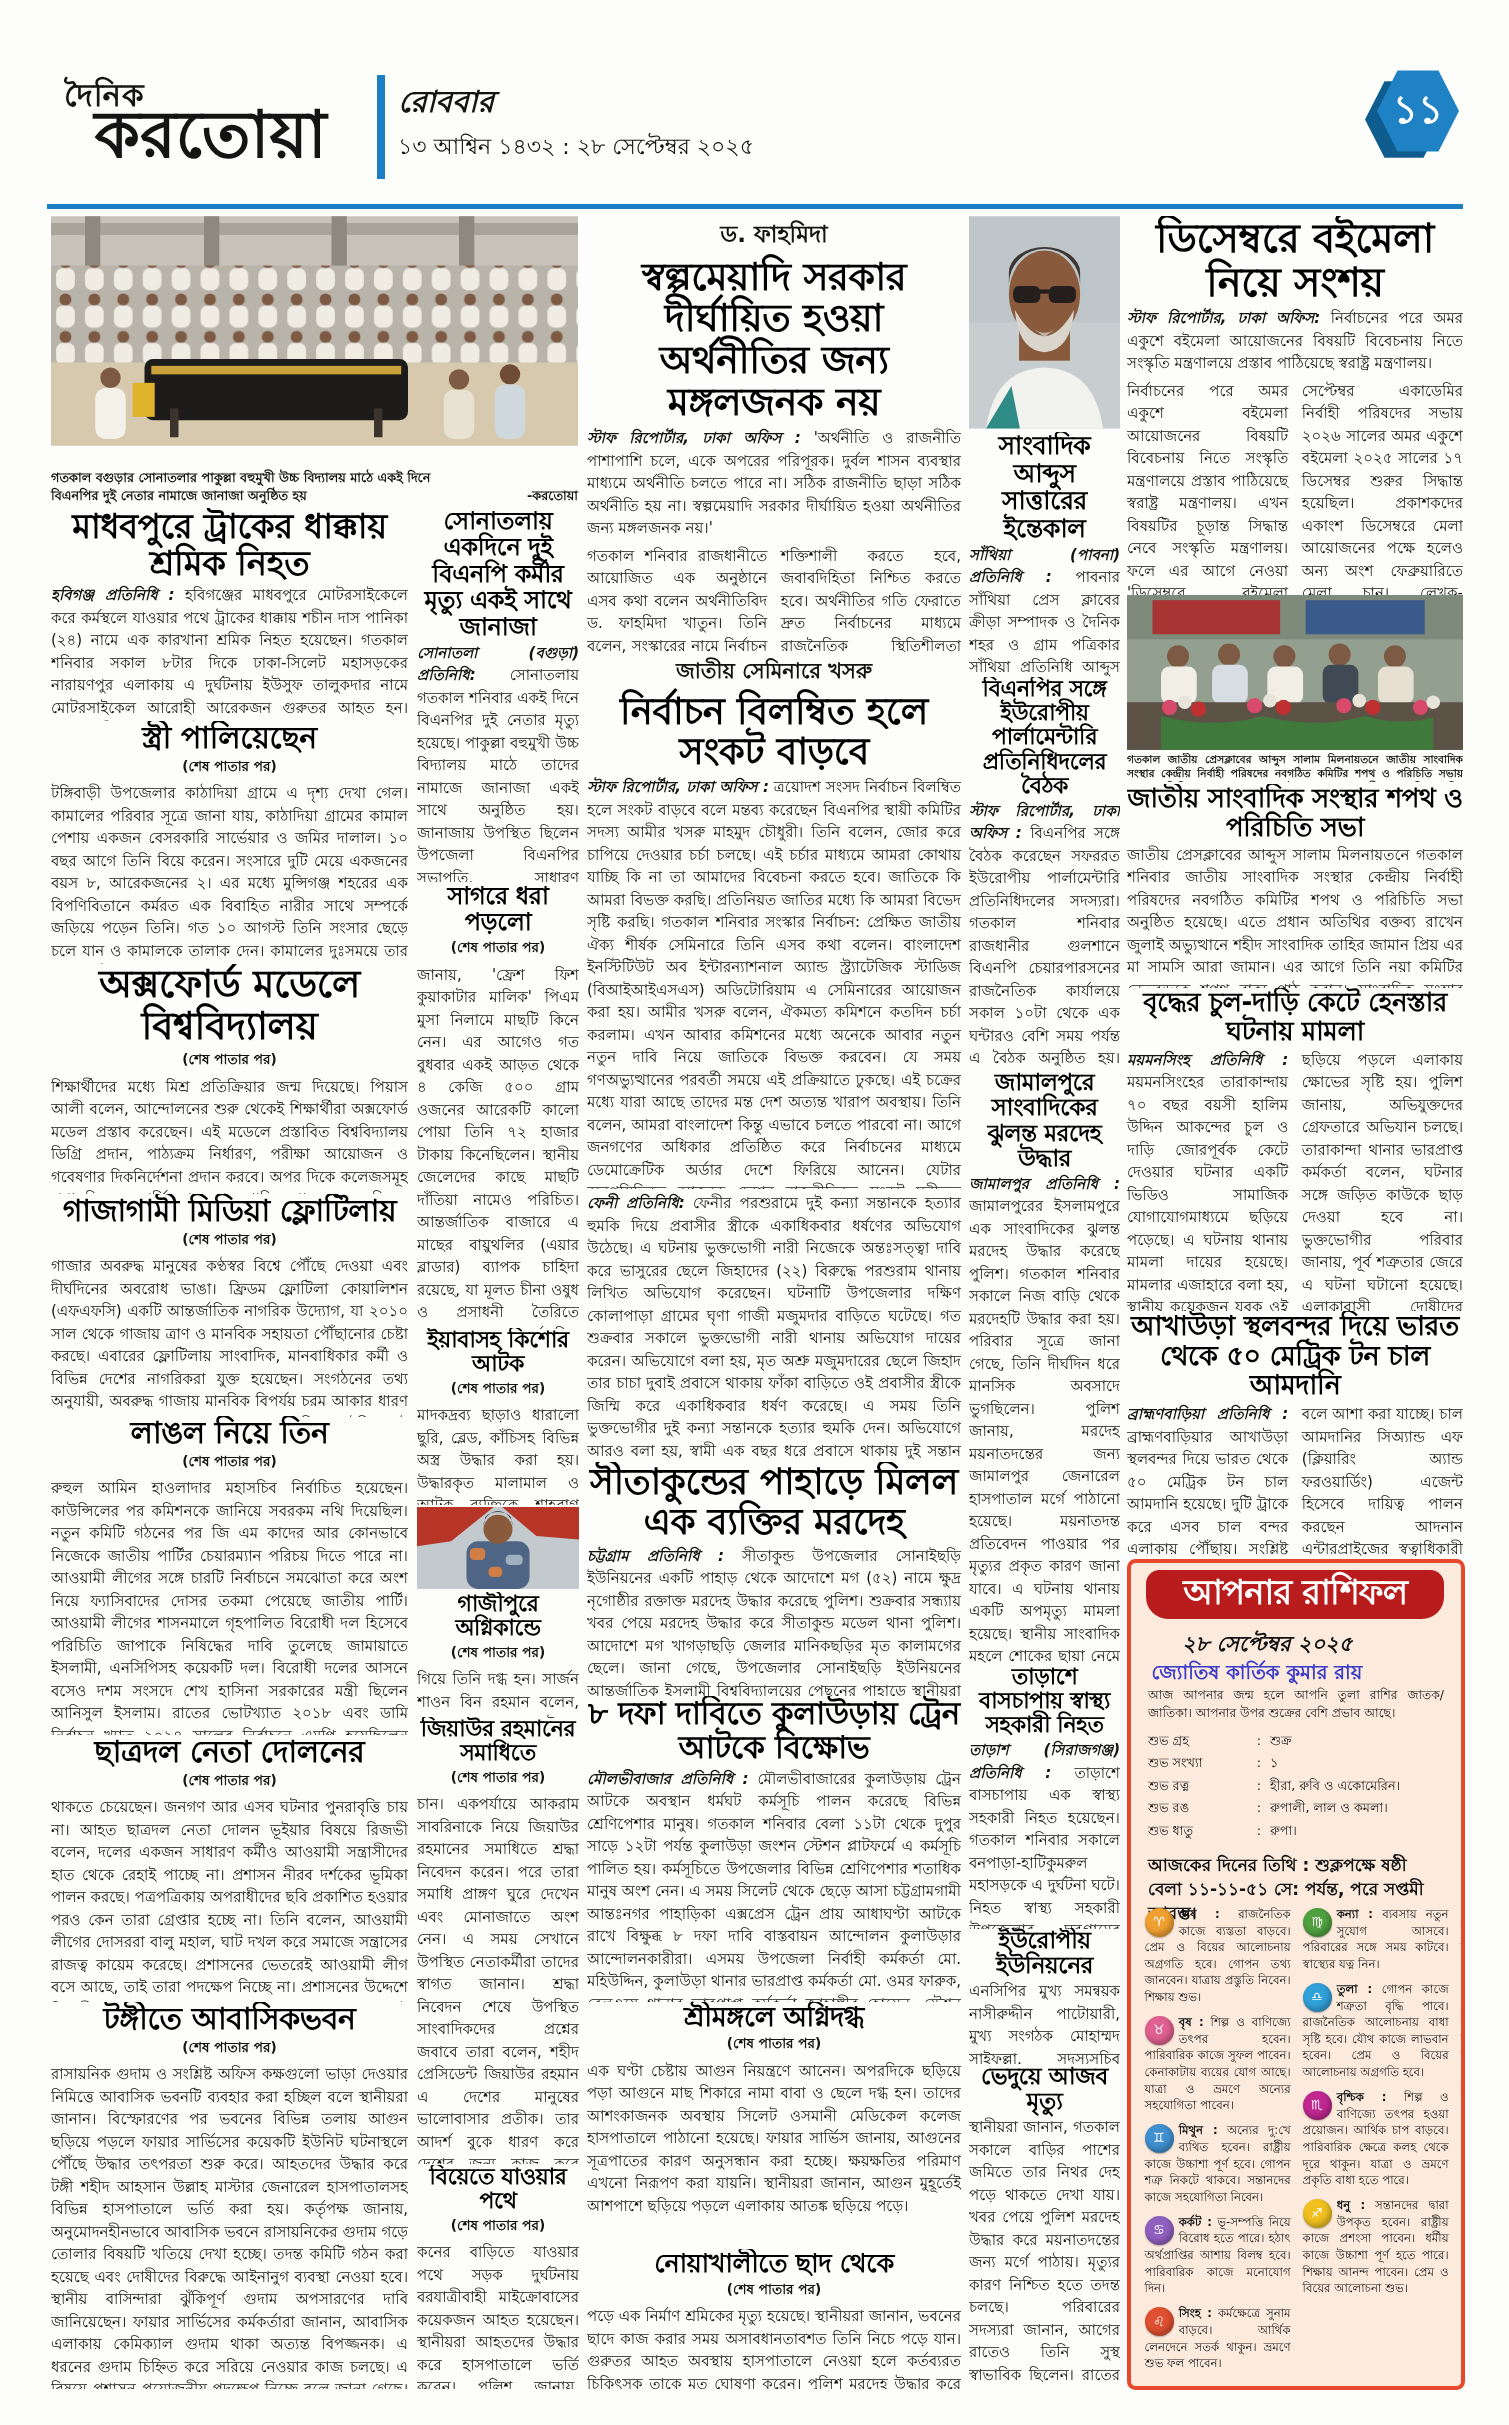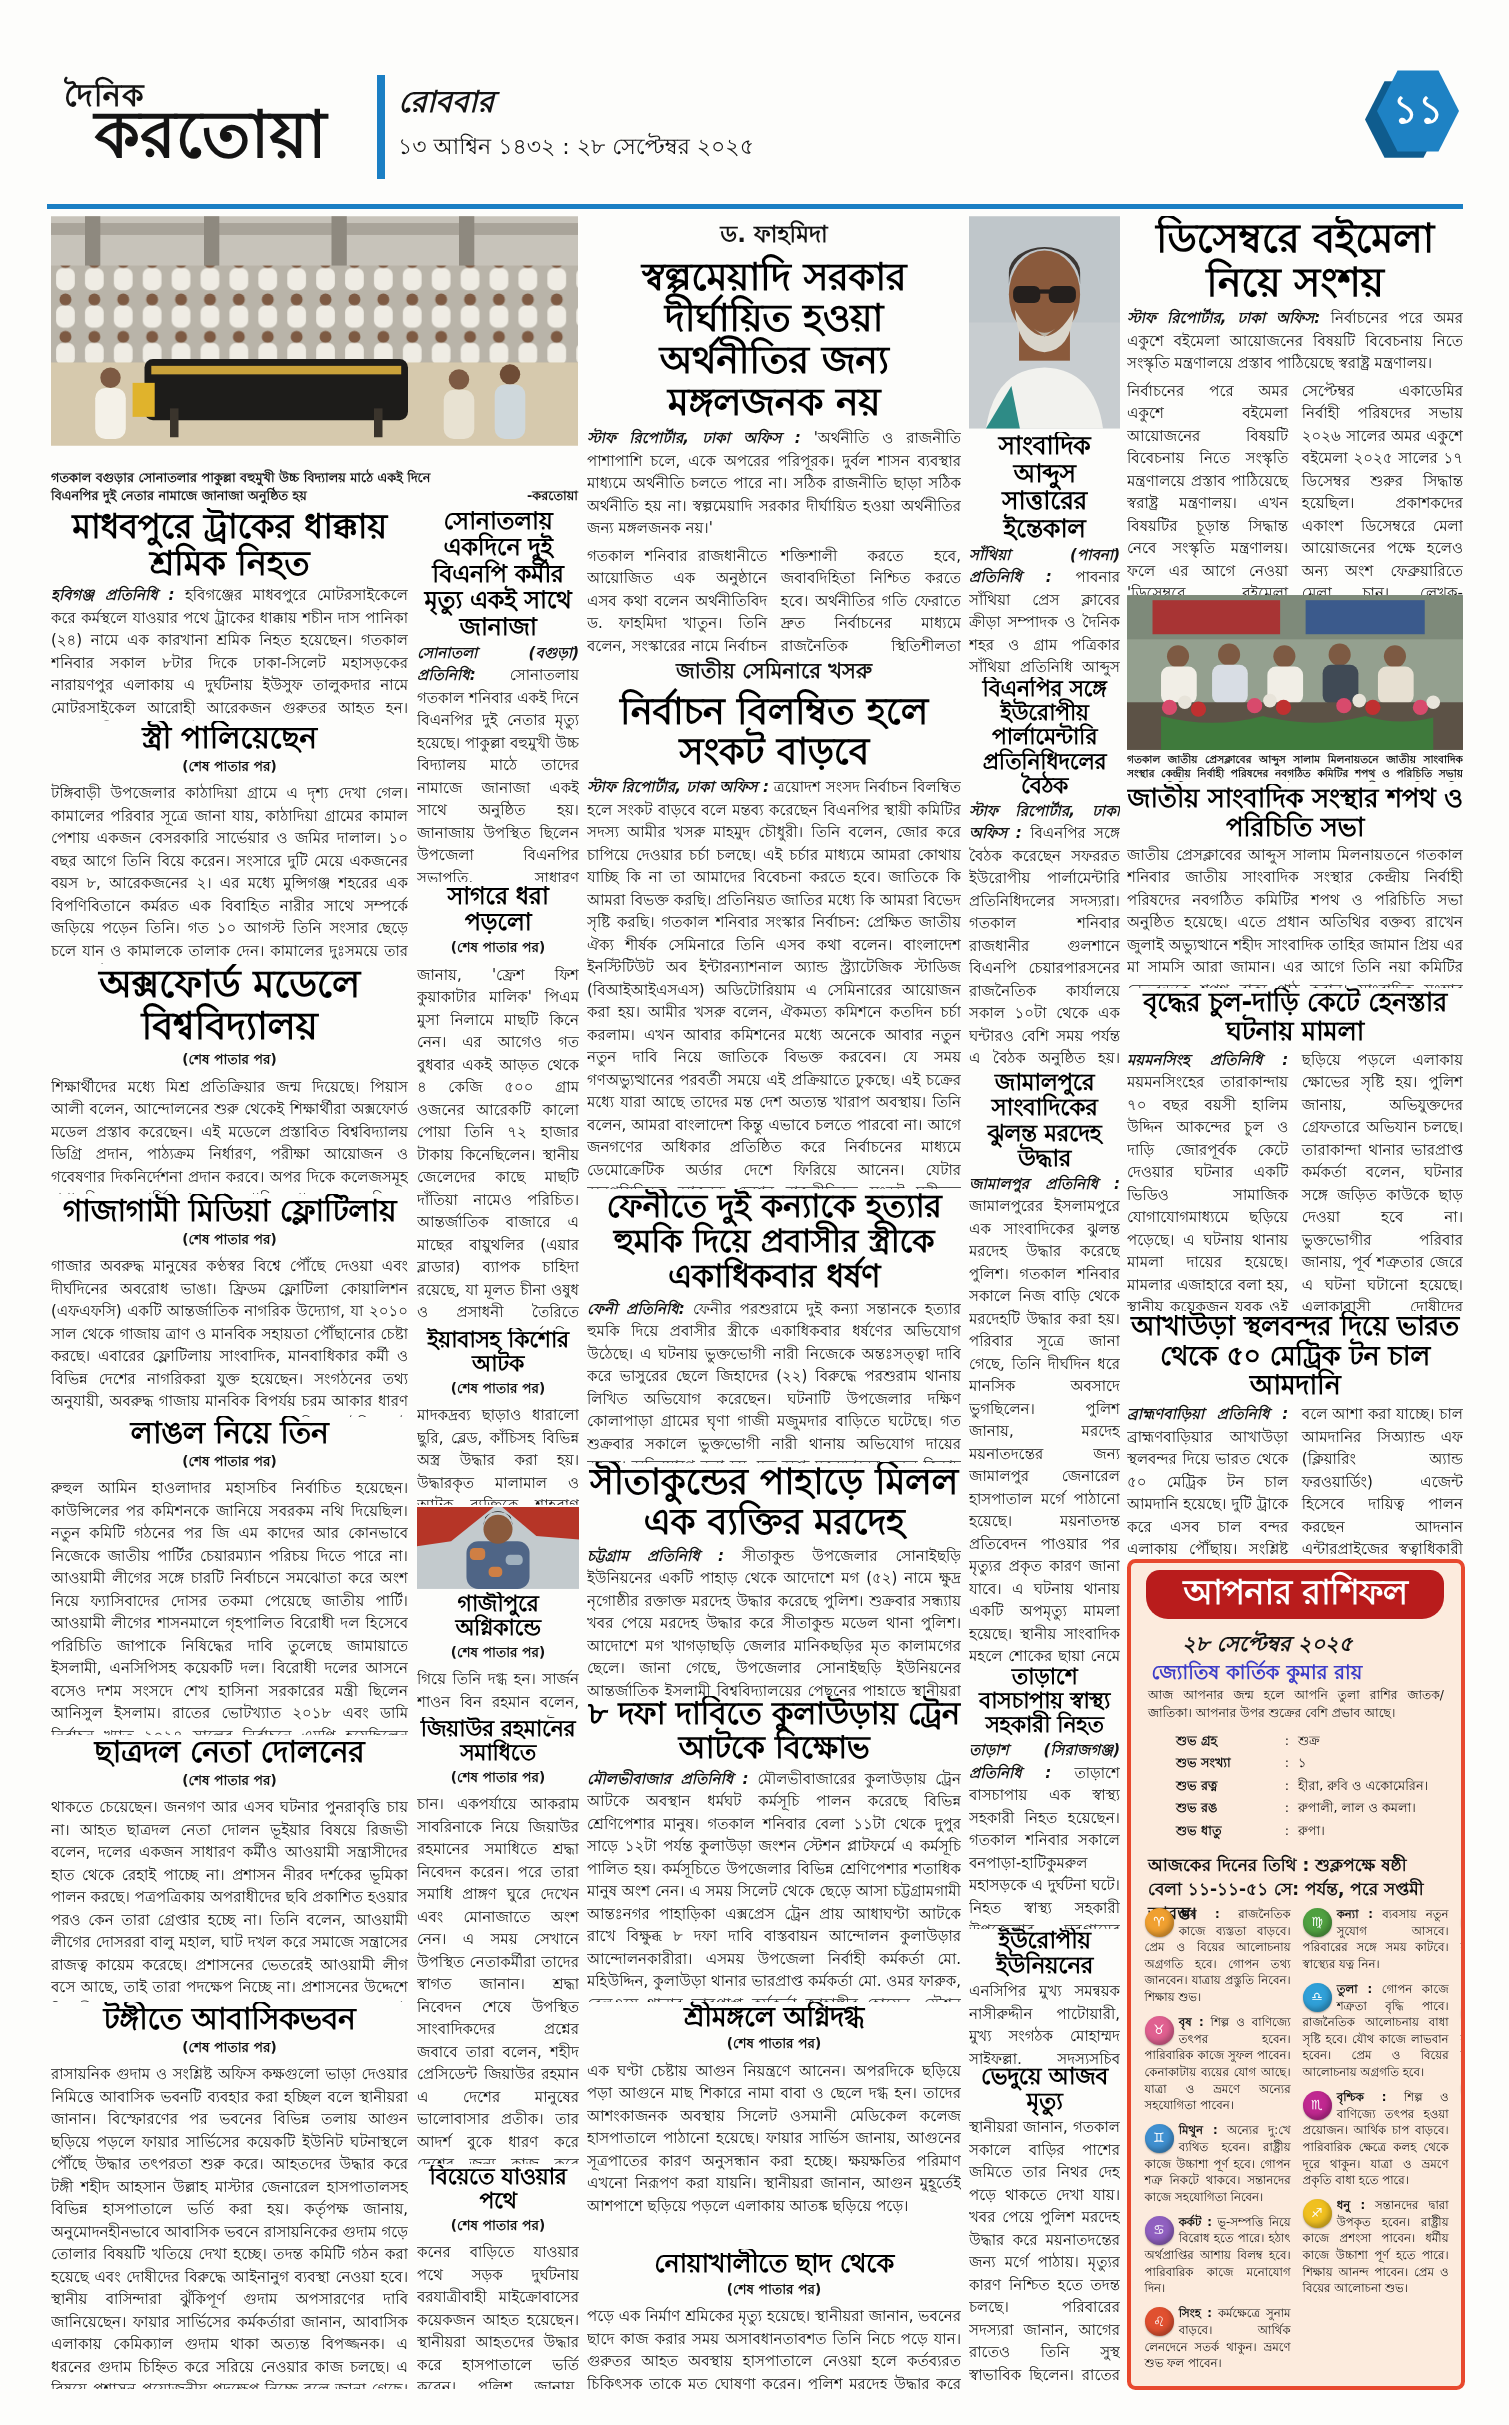--- a/index.html
+++ b/index.html
@@ -29,21 +29,21 @@
   
   #rashi{position:absolute;left:1127px;top:1559px;width:338px;height:831px;
          background:#fcebdd;border:4.3px solid #e8492e;border-radius:8.5px;box-sizing:border-box;overflow:hidden;}
   #rashi .rtitle{position:absolute;left:15.3px;top:6.8px;width:298px;height:49px;background:#b91c1c;
          border-radius:13.6px 13.6px 22px 22px;display:flex;align-items:center;justify-content:center;}
   #rashi .rtitle span{color:#fff;font-weight:900;font-size:34px;letter-spacing:-0.9px;}
   .rdate{font-weight:900;font-style:italic;font-size:21px;}
   .rastro{color:#3c3cc8;font-weight:700;font-size:19.6px;}
   .rintro{font-size:12.3px;line-height:1.45;text-align:justify;}
   .attr-row{display:flex;font-size:12.8px;line-height:1.75;}
-  .attr-row .al{width:100px;font-weight:700;margin-left:28px;}
+  .attr-row .al{width:100px;font-weight:400;}
   .attr-row .ac{width:22px;text-align:center;}
   .tithi{font-weight:900;font-size:17px;line-height:1.4;}
   .zod{break-inside:avoid;margin-bottom:8.5px;font-size:11.7px;line-height:1.42;text-align:justify;}
   .zod .zicon{float:left;width:29px;height:29px;border-radius:50%;margin:1.7px 5.1px 1.7px 0;
         box-shadow:inset -2.6px -3.4px 5.1px rgba(0,0,0,.25), 0 0.9px 1.7px rgba(0,0,0,.3);
         display:flex;align-items:center;justify-content:center;color:#fff;font-size:12.8px;font-weight:700;}
   .zod b{font-weight:900;}
 </style>
 </head>
 <body>
@@ -193,21 +193,20 @@
     <div class="body cols2" style="margin-top:5.1px;">গতকাল শনিবার রাজধানীতে আয়োজিত এক অনুষ্ঠানে এসব কথা বলেন অর্থনীতিবিদ ড. ফাহমিদা খাতুন। তিনি বলেন, সংস্কারের নামে নির্বাচন বিলম্বিত হলে অর্থনীতির ক্ষতি বাড়তে থাকবে। বিনিয়োগকারীরা সিদ্ধান্ত নিতে পারছেন না, কর্মসংস্থান তৈরি হচ্ছে না। ব্যাংক খাতের দুর্বলতা, মূল্যস্ফীতির চাপ ও রাজস্ব ঘাটতি মোকাবিলায় নির্বাচিত সরকারের বিকল্প নেই। তিনি আরও বলেন, দুর্নীতি বন্ধ না হলে উন্নয়ন টেকসই হবে না। প্রতিষ্ঠান শক্তিশালী করতে হবে, জবাবদিহিতা নিশ্চিত করতে হবে। অর্থনীতির গতি ফেরাতে দ্রুত নির্বাচনের মাধ্যমে রাজনৈতিক স্থিতিশীলতা প্রতিষ্ঠার তাগিদ দেন বক্তারা। অনুষ্ঠানে আরও বক্তব্য রাখেন বিশিষ্ট অর্থনীতিবিদ, ব্যবসায়ী নেতা ও গবেষকরা। বক্তারা বলেন, বেসরকারি বিনিয়োগ স্থবির হয়ে আছে, নতুন কর্মসংস্থান সংকুচিত হচ্ছে। রাজনৈতিক অনিশ্চয়তা দীর্ঘায়িত হলে সামষ্টিক অর্থনীতির ঝুঁকি আরও বাড়বে বলে সতর্ক করেন তারা।</div>
   </div>
 
   <div class="art" style="left:587px;top:655px;width:374px;height:534px;">
     <div class="kicker" style="font-size:21px;">জাতীয় সেমিনারে খসরু</div>
     <h2 style="font-size:37px;">নির্বাচন বিলম্বিত হলে সংকট বাড়বে</h2>
     <div class="body" style="margin-top:3.4px;"><span class="byline">স্টাফ রিপোর্টার, ঢাকা অফিস :</span> <span>ত্রয়োদশ সংসদ নির্বাচন বিলম্বিত হলে সংকট বাড়বে বলে মন্তব্য করেছেন বিএনপির স্থায়ী কমিটির সদস্য আমীর খসরু মাহমুদ চৌধুরী। তিনি বলেন, জোর করে চাপিয়ে দেওয়ার চর্চা চলছে। এই চর্চার মাধ্যমে আমরা কোথায় যাচ্ছি কি না তা আমাদের বিবেচনা করতে হবে। জাতিকে কি আমরা বিভক্ত করছি। প্রতিনিয়ত জাতির মধ্যে কি আমরা বিভেদ সৃষ্টি করছি। গতকাল শনিবার সংস্কার নির্বাচন: প্রেক্ষিত জাতীয় ঐক্য শীর্ষক সেমিনারে তিনি এসব কথা বলেন। বাংলাদেশ ইনস্টিটিউট অব ইন্টারন্যাশনাল অ্যান্ড স্ট্র্যাটেজিক স্টাডিজ (বিআইআইএসএস) অডিটোরিয়াম এ সেমিনারের আয়োজন করা হয়। আমীর খসরু বলেন, ঐকমত্য কমিশনে কতদিন চর্চা করলাম। এখন আবার কমিশনের মধ্যে অনেকে আবার নতুন নতুন দাবি নিয়ে জাতিকে বিভক্ত করবেন। যে সময় গণঅভ্যুত্থানের পরবর্তী সময়ে এই প্রক্রিয়াতে ঢুকছে। এই চক্রের মধ্যে যারা আছে তাদের মন্ত দেশ অত্যন্ত খারাপ অবস্থায়। তিনি বলেন, আমরা বাংলাদেশ কিন্তু এভাবে চলতে পারবো না। আগে জনগণের অধিকার প্রতিষ্ঠিত করে নির্বাচনের মাধ্যমে ডেমোক্রেটিক অর্ডার দেশে ফিরিয়ে আনেন। যেটার অনুপস্থিতিতে আজকে দেশের রাজনীতিতে সংকট ঘনীভূত হচ্ছে। নির্বাচিত সরকার ছাড়া কোনো সংস্কারই টেকসই হবে না বলে মন্তব্য করেন তিনি। সেমিনারে আরও বক্তব্য রাখেন বিশিষ্ট রাজনীতিবিদ, শিক্ষাবিদ ও সুশীল সমাজের প্রতিনিধিরা। বক্তারা দ্রুত নির্বাচনের রোডম্যাপ ঘোষণার দাবি জানান। তারা বলেন, জাতীয় ঐক্য অটুট রেখে সংস্কার ও নির্বাচনের পথে এগোতে হবে। সেমিনার শেষে অংশগ্রহণকারী দলকে ট্রফি, ক্রেস্ট ও সনদপত্র দেওয়া হয়।</span></div>
   </div>
 
   <div class="art" style="left:587px;top:1189px;width:374px;height:274px;">
-    <h2 style="font-size:32px;">ফেনীতে দুই কন্যাকে হত্যার হুমকি দিয়ে প্রবাসীর স্ত্রীকে একাধিকবার ধর্ষণ</h2>
     <div class="body" style="margin-top:3.4px;"><span class="byline">ফেনী প্রতিনিধি:</span> <span>ফেনীর পরশুরামে দুই কন্যা সন্তানকে হত্যার হুমকি দিয়ে প্রবাসীর স্ত্রীকে একাধিকবার ধর্ষণের অভিযোগ উঠেছে। এ ঘটনায় ভুক্তভোগী নারী নিজেকে অন্তঃসত্ত্বা দাবি করে ভাসুরের ছেলে জিহাদের (২২) বিরুদ্ধে পরশুরাম থানায় লিখিত অভিযোগ করেছেন। ঘটনাটি উপজেলার দক্ষিণ কোলাপাড়া গ্রামের ঘৃণা গাজী মজুমদার বাড়িতে ঘটেছে। গত শুক্রবার সকালে ভুক্তভোগী নারী থানায় অভিযোগ দায়ের করেন। অভিযোগে বলা হয়, মৃত অশ্রু মজুমদারের ছেলে জিহাদ তার চাচা দুবাই প্রবাসে থাকায় ফাঁকা বাড়িতে ওই প্রবাসীর স্ত্রীকে জিম্মি করে একাধিকবার ধর্ষণ করেছে। এ সময় তিনি ভুক্তভোগীর দুই কন্যা সন্তানকে হত্যার হুমকি দেন। অভিযোগে আরও বলা হয়, স্বামী এক বছর ধরে প্রবাসে থাকায় দুই সন্তান নিয়ে ওই নারী বর্তমানে নিরাপত্তাহীনতায় ভুগছেন। ভুক্তভোগী নারী বলেন, 'স্বামী প্রবাসে থাকার সুযোগে জিহাদ আমাকে একাধিকবার জিম্মি করেছে। দুই মেয়েকে হত্যা করার হুমকিও দিয়েছে। এখন আমি দুই সন্তান নিয়ে নিরাপত্তাহীনতায় আছি।' পরশুরাম মডেল থানার ভারপ্রাপ্ত কর্মকর্তা (ওসি) মো. হাকিম জানান, ভুক্তভোগী নারী জিম্মি করে ধর্ষণের অভিযোগ এনে জিহাদ নামে এক যুবকের বিরুদ্ধে লিখিত অভিযোগ দায়ের করেছেন। এ বিষয়ে তদন্ত করে আইনগত ব্যবস্থা নেওয়া হবে। ওসি আরও বলেন, ভুক্তভোগী নারী নিজেকে অন্তঃসত্ত্বা দাবি করেছেন।</span></div>
   </div>
 
   <div class="art" style="left:587px;top:1462px;width:374px;height:234px;">
     <h2 style="font-size:36px;">সীতাকুন্ডের পাহাড়ে মিলল এক ব্যক্তির মরদেহ</h2>
     <div class="body" style="margin-top:3.4px;"><span class="byline">চট্টগ্রাম প্রতিনিধি :</span> <span>সীতাকুন্ড উপজেলার সোনাইছড়ি ইউনিয়নের একটি পাহাড় থেকে আদোশে মগ (৫২) নামে ক্ষুদ্র নৃগোষ্ঠীর রক্তাক্ত মরদেহ উদ্ধার করেছে পুলিশ। শুক্রবার সন্ধ্যায় খবর পেয়ে মরদেহ উদ্ধার করে সীতাকুন্ড মডেল থানা পুলিশ। আদোশে মগ খাগড়াছড়ি জেলার মানিকছড়ির মৃত কালামগের ছেলে। জানা গেছে, উপজেলার সোনাইছড়ি ইউনিয়নের আন্তর্জাতিক ইসলামী বিশ্ববিদ্যালয়ের পেছনের পাহাড়ে স্থানীয়রা মরদেহটি পড়ে থাকতে দেখে পুলিশে খবর দেয়। সীতাকুন্ড মডেল থানার ভারপ্রাপ্ত কর্মকর্তা (তদন্ত) মোহাম্মদ আলমগীর বলেন, উদ্ধার হওয়া মরদেহের শরীরে রক্তাক্ত ছিল। মুখে আঘাতের চিহ্ন রয়েছে। প্রাথমিকভাবে ধারণা করা হচ্ছে তাকে হত্যা করা হয়েছে। মরদেহ চট্টগ্রাম মেডিকেল কলেজ (চমেক) হাসপাতাল মর্গে পাঠানো হয়েছে।</span></div>
   </div>
 
   <div class="art" style="left:587px;top:1696px;width:374px;height:306px;">
     <h2 style="font-size:31px;">৮ দফা দাবিতে কুলাউড়ায় ট্রেন আটকে বিক্ষোভ</h2>

